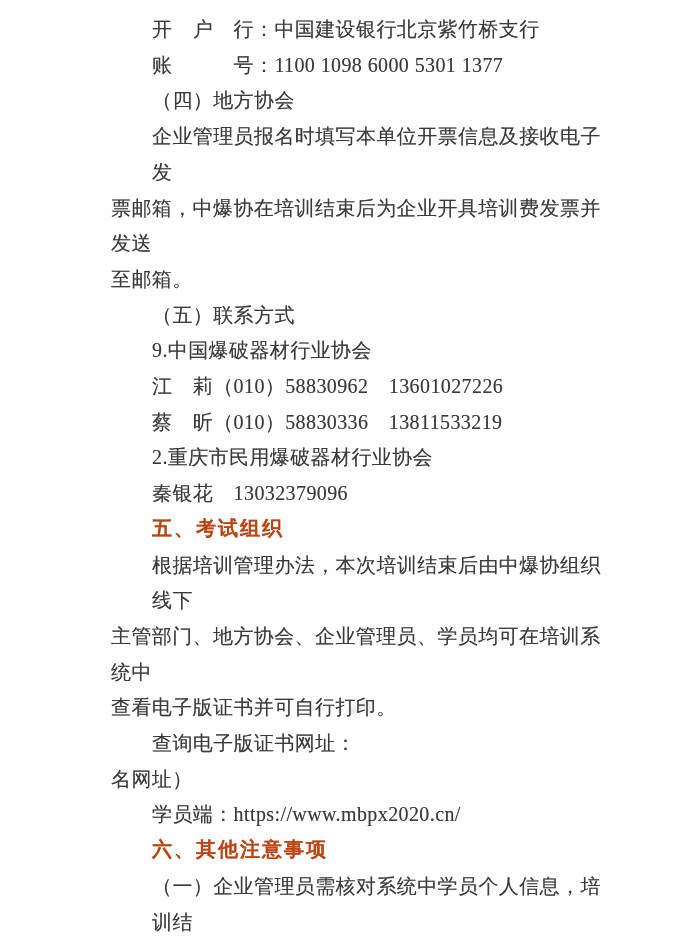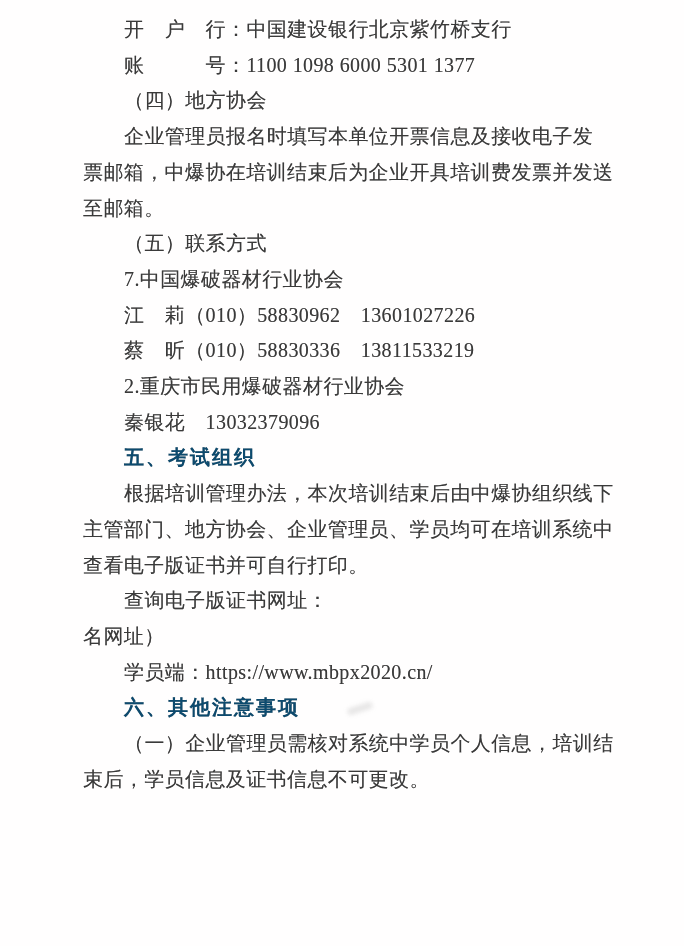--- a/index.html
+++ b/index.html
@@ -2,35 +2,35 @@
 <html><head>
 <meta charset="utf-8">
 <style>
   html, body { margin: 0; padding: 0; background: #ffffff; }
   .page {
     position: relative;
     width: 684px;
     height: 946px;
     box-sizing: border-box;
     background: #fffefe;
-    padding: 12px 64px 0 83px;
+    padding: 12px 64px 0 111px;
     font-family: "Liberation Serif", "DejaVu Serif", serif;
     font-size: 20px;
     line-height: 35.7px;
     letter-spacing: 0.4px;
     color: #3a3a3a;
     text-shadow: 0 0 0.5px rgba(80,80,80,0.55);
     overflow: hidden;
   }
   .ln { white-space: pre-wrap; }
   .ind { padding-left: 41px; }
   .hd {
-    font-family: Liberation Serif, serif;
+    font-family: Liberation Mono, monospace;
     font-weight: bold;
-    color: #0c4a6e;
+    color: #c2410c;
     letter-spacing: 2px;
   }
   .gap-sm { margin-top: 0; }
   .smudge {
     position: absolute;
     left: 347px;
     top: 705px;
     width: 26px;
     height: 7px;
     background: rgba(120,120,120,0.18);
@@ -43,21 +43,21 @@
 <body>
 
 <div class="page">
   <div class="ln ind">开　户　行：中国建设银行北京紫竹桥支行</div>
   <div class="ln ind">账　　　号：1100 1098 6000 5301 1377</div>
   <div class="ln ind">（四）地方协会</div>
   <div class="ln ind">企业管理员报名时填写本单位开票信息及接收电子发</div>
   <div class="ln">票邮箱，中爆协在培训结束后为企业开具培训费发票并发送</div>
   <div class="ln">至邮箱。</div>
   <div class="ln ind">（五）联系方式</div>
-  <div class="ln ind">7.中国爆破器材行业协会</div>
+  <div class="ln ind">9.中国爆破器材行业协会</div>
   <div class="ln ind">江　莉（010）58830962　13601027226</div>
   <div class="ln ind">蔡　昕（010）58830336　13811533219</div>
   <div class="ln ind">2.重庆市民用爆破器材行业协会</div>
   <div class="ln ind">秦银花　13032379096</div>
   <div class="ln ind hd">五、考试组织</div>
   <div class="ln ind">根据培训管理办法，本次培训结束后由中爆协组织线下</div>
   <div class="ln">主管部门、地方协会、企业管理员、学员均可在培训系统中</div>
   <div class="ln">查看电子版证书并可自行打印。</div>
   <div class="ln ind gap-sm">查询电子版证书网址：</div>
   <div class="ln">名网址）</div>

